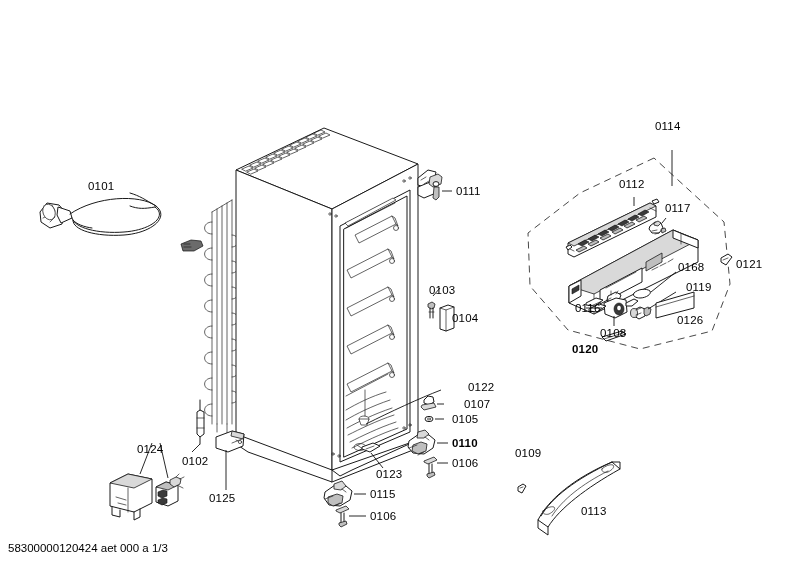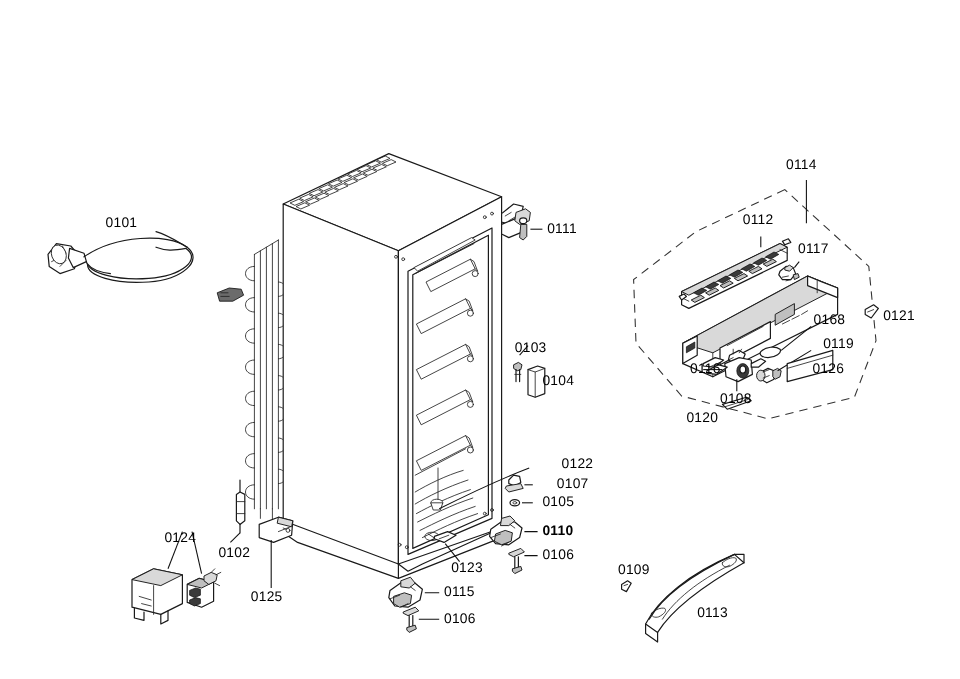--- a/index.html
+++ b/index.html
@@ -423,33 +423,34 @@
 
   <div class="lbl" style="left:88px;  top:180px;">0101</div>
   <div class="lbl" style="left:182px; top:455px;">0102</div>
   <div class="lbl" style="left:429px; top:284px;text-align:center;">0103</div>
   <div class="lbl" style="left:452px; top:312px;">0104</div>
   <div class="lbl" style="left:452px; top:413px;">0105</div>
   <div class="lbl" style="left:452px; top:457px;">0106</div>
   <div class="lbl" style="left:370px; top:510px;">0106</div>
   <div class="lbl" style="left:452px; top:398px;padding-left:12px;">0107</div>
   <div class="lbl" style="left:600px; top:327px;">0108</div>
-  <div class="lbl" style="left:515px; top:469px;">0109</div>
+  <div class="lbl" style="left:515px; top:447px;">0109</div>
   <div class="lbl" style="left:452px; top:437px;font-weight:bold;">0110</div>
   <div class="lbl" style="left:456px; top:185px;">0111</div>
   <div class="lbl" style="left:619px; top:178px;">0112</div>
   <div class="lbl" style="left:581px; top:505px;">0113</div>
-  <div class="lbl" style="left:655px; top:132px;">0114</div>
+  <div class="lbl" style="left:655px; top:120px;">0114</div>
   <div class="lbl" style="left:370px; top:488px;">0115</div>
   <div class="lbl" style="left:575px; top:302px;">0116</div>
   <div class="lbl" style="left:665px; top:202px;">0117</div>
   <div class="lbl" style="left:678px; top:261px;">0168</div>
   <div class="lbl" style="left:686px; top:281px;">0119</div>
-  <div class="lbl" style="left:572px; top:343px;">0120</div>
+  <div class="lbl" style="left:572px; top:343px;font-weight:bold;">0120</div>
   <div class="lbl" style="left:736px; top:258px;">0121</div>
   <div class="lbl" style="left:452px; top:381px;padding-left:16px;">0122</div>
   <div class="lbl" style="left:376px; top:468px;">0123</div>
   <div class="lbl" style="left:137px; top:443px;">0124</div>
   <div class="lbl" style="left:209px; top:492px;">0125</div>
-  <div class="lbl" style="left:661px; top:302px;padding-left:16px;">0126</div>
-
+  <div class="lbl" style="left:661px; top:314px;padding-left:16px;">0126</div>
+
+  <div class="footer">58300000120424 aet 000 a 1/3</div>
 
 </div>
 
 </body></html>

